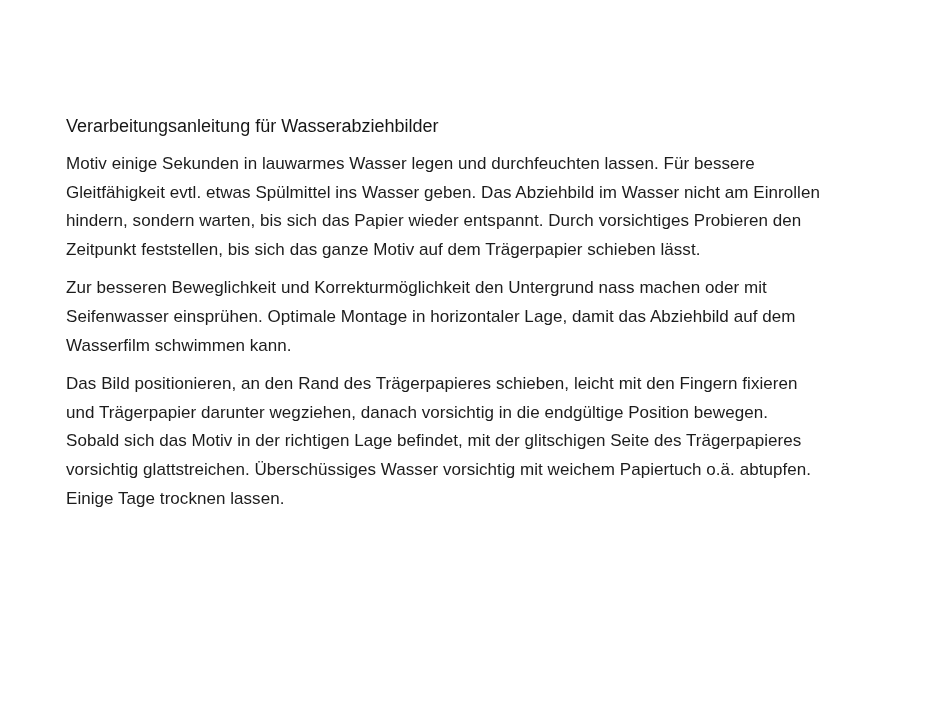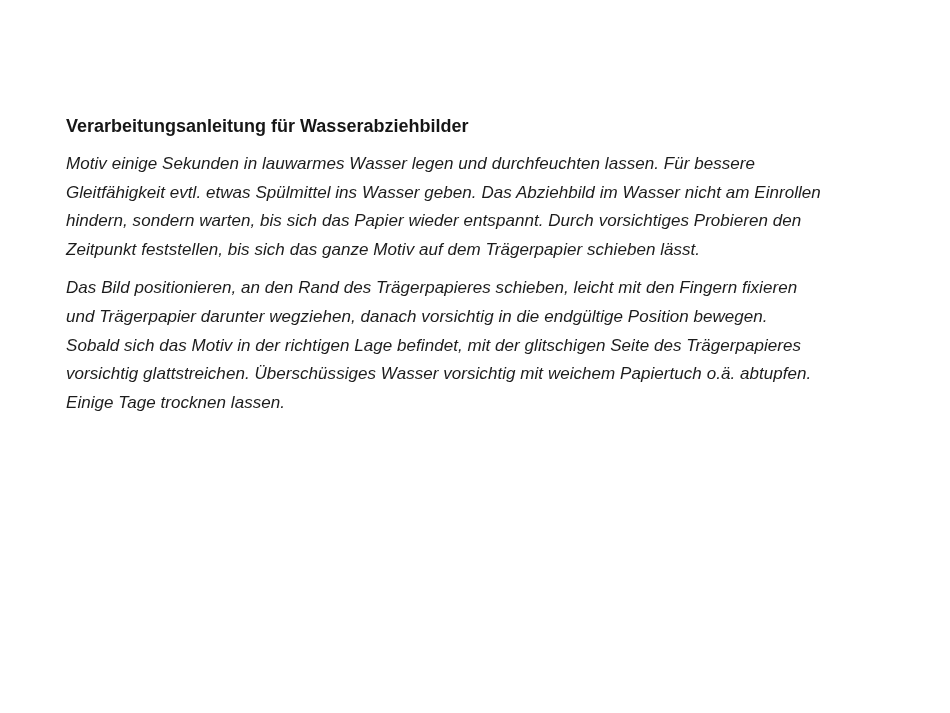--- a/index.html
+++ b/index.html
@@ -17,46 +17,48 @@
     color: #1a1a1a;
   }
   .content {
     position: absolute;
     left: 66px;
     top: 114px;
     width: 868px;
   }
   .doc-title {
     font-size: 18px;
-    font-weight: bold;
+    font-weight: normal;
     color: #161616;
     margin: 0 0 12px 0;
     line-height: 24px;
     white-space: pre-line;
   }
   .para {
     font-size: 17px;
     font-weight: normal;
     color: #1c1c1c;
     margin: 0 0 10px 0;
     line-height: 28.6px;
     white-space: pre-line;
     letter-spacing: 0.05px;
-    font-style: italic;
   }
 </style>
 </head>
 <body>
 
 <div class="page">
   <div class="content">
     <h1 class="doc-title">Verarbeitungsanleitung für Wasserabziehbilder</h1>
     <p class="para">Motiv einige Sekunden in lauwarmes Wasser legen und durchfeuchten lassen. Für bessere
 Gleitfähigkeit evtl. etwas Spülmittel ins Wasser geben. Das Abziehbild im Wasser nicht am Einrollen
 hindern, sondern warten, bis sich das Papier wieder entspannt. Durch vorsichtiges Probieren den
 Zeitpunkt feststellen, bis sich das ganze Motiv auf dem Trägerpapier schieben lässt.</p>
+    <p class="para">Zur besseren Beweglichkeit und Korrekturmöglichkeit den Untergrund nass machen oder mit
+Seifenwasser einsprühen. Optimale Montage in horizontaler Lage, damit das Abziehbild auf dem
+Wasserfilm schwimmen kann.</p>
     <p class="para">Das Bild positionieren, an den Rand des Trägerpapieres schieben, leicht mit den Fingern fixieren
 und Trägerpapier darunter wegziehen, danach vorsichtig in die endgültige Position bewegen.
 Sobald sich das Motiv in der richtigen Lage befindet, mit der glitschigen Seite des Trägerpapieres
 vorsichtig glattstreichen. Überschüssiges Wasser vorsichtig mit weichem Papiertuch o.ä. abtupfen.
 Einige Tage trocknen lassen.</p>
   </div>
 </div>
 
 </body></html>

